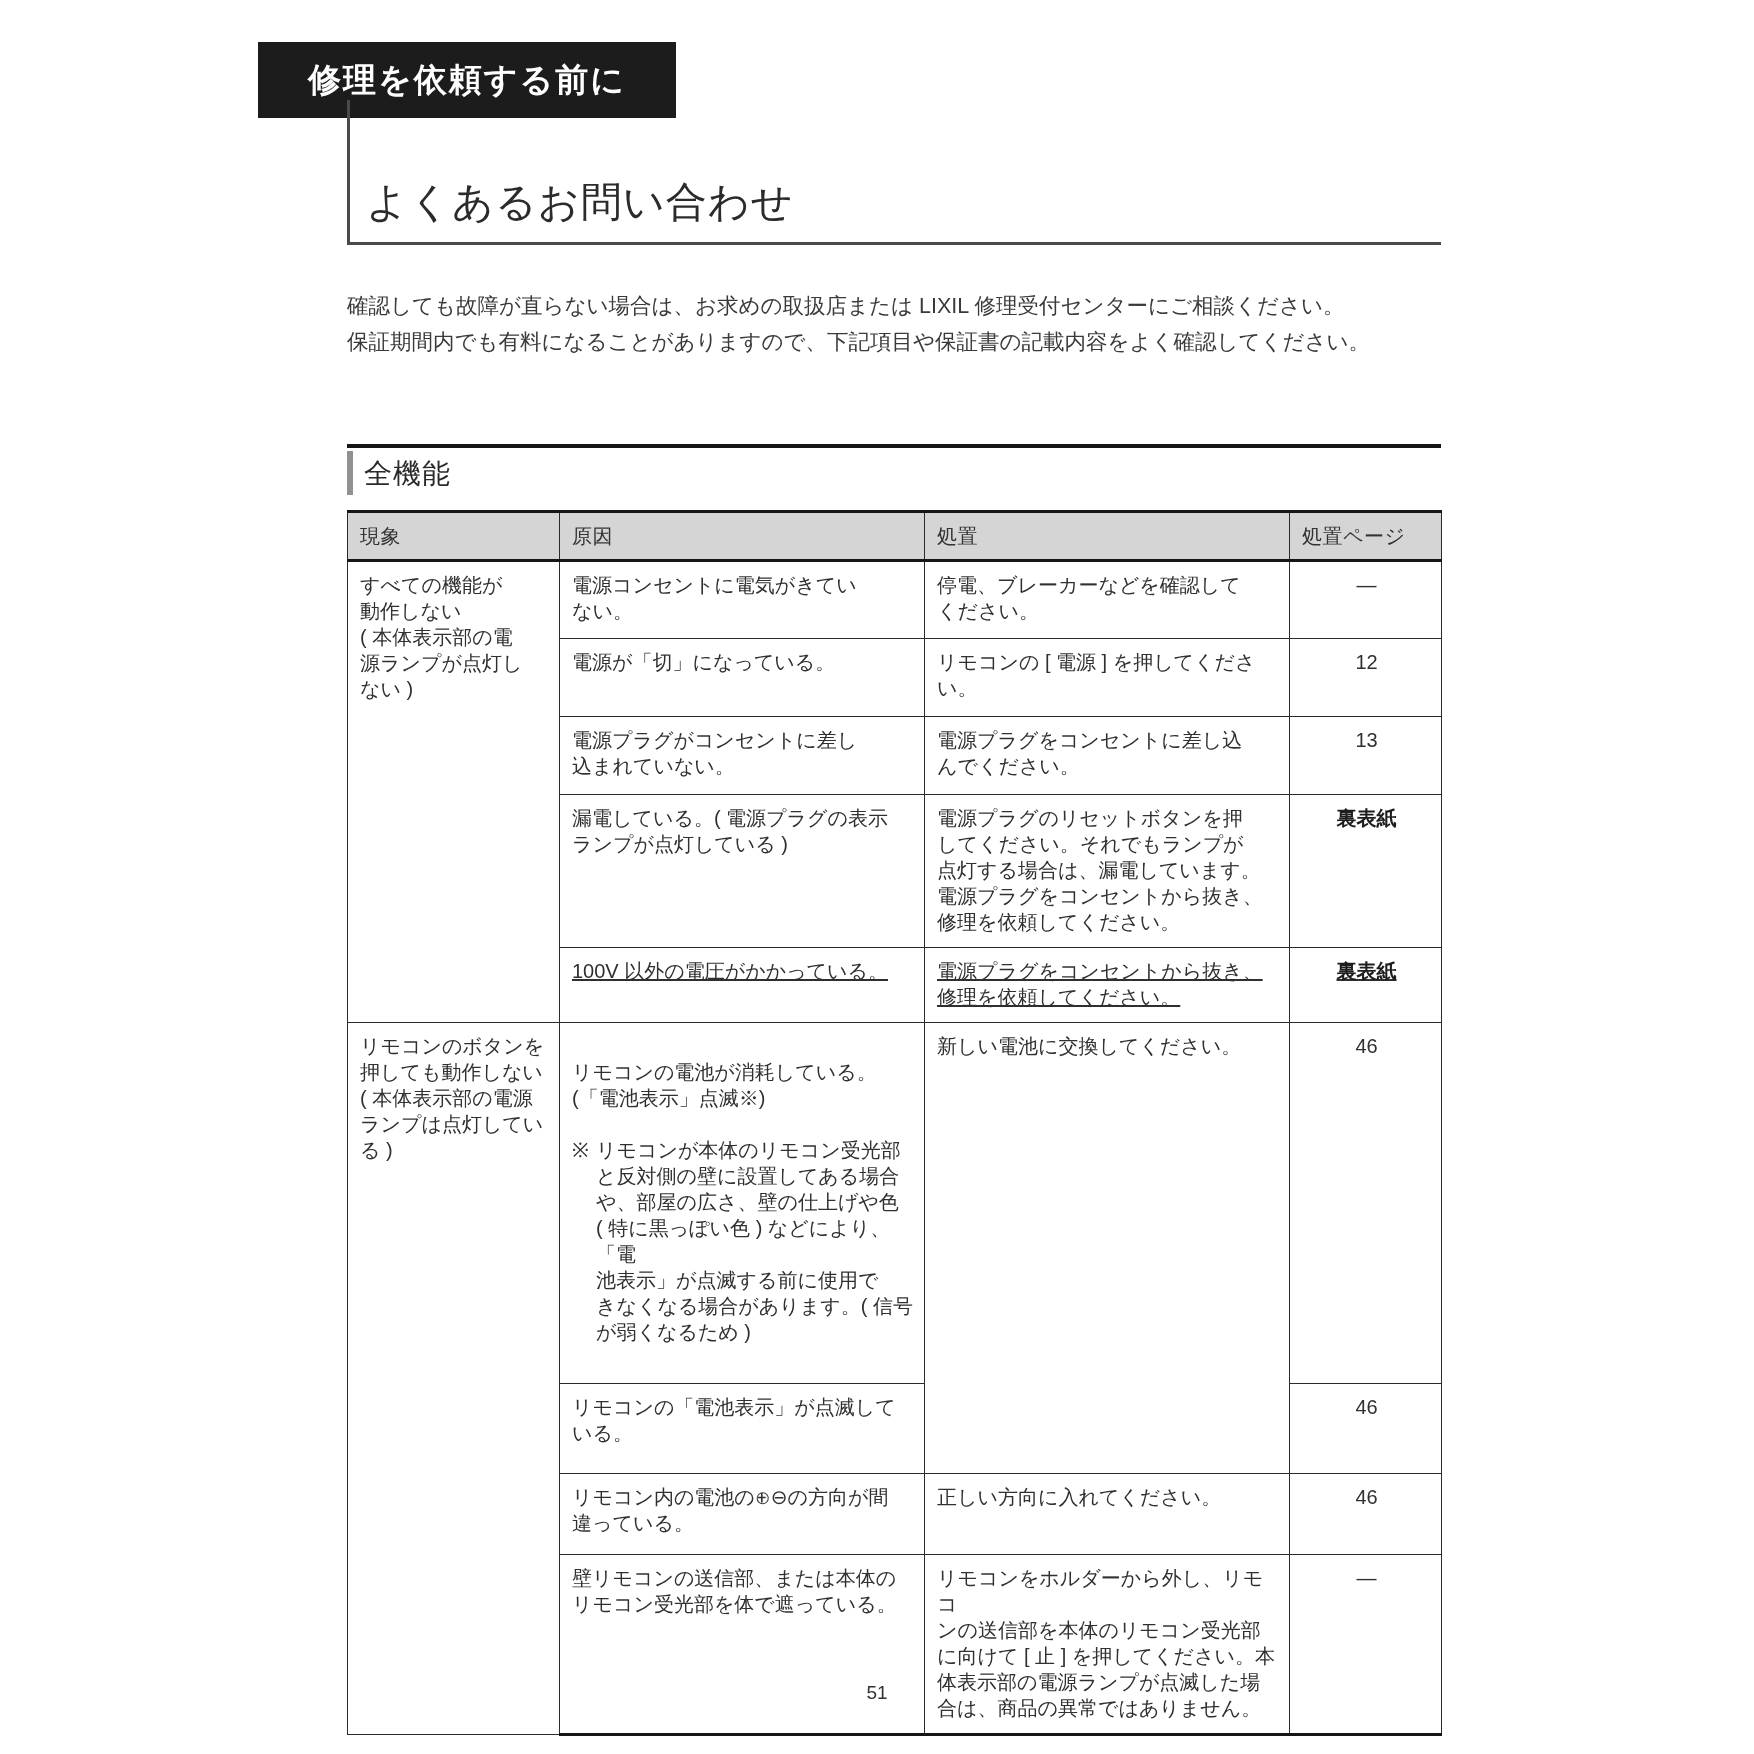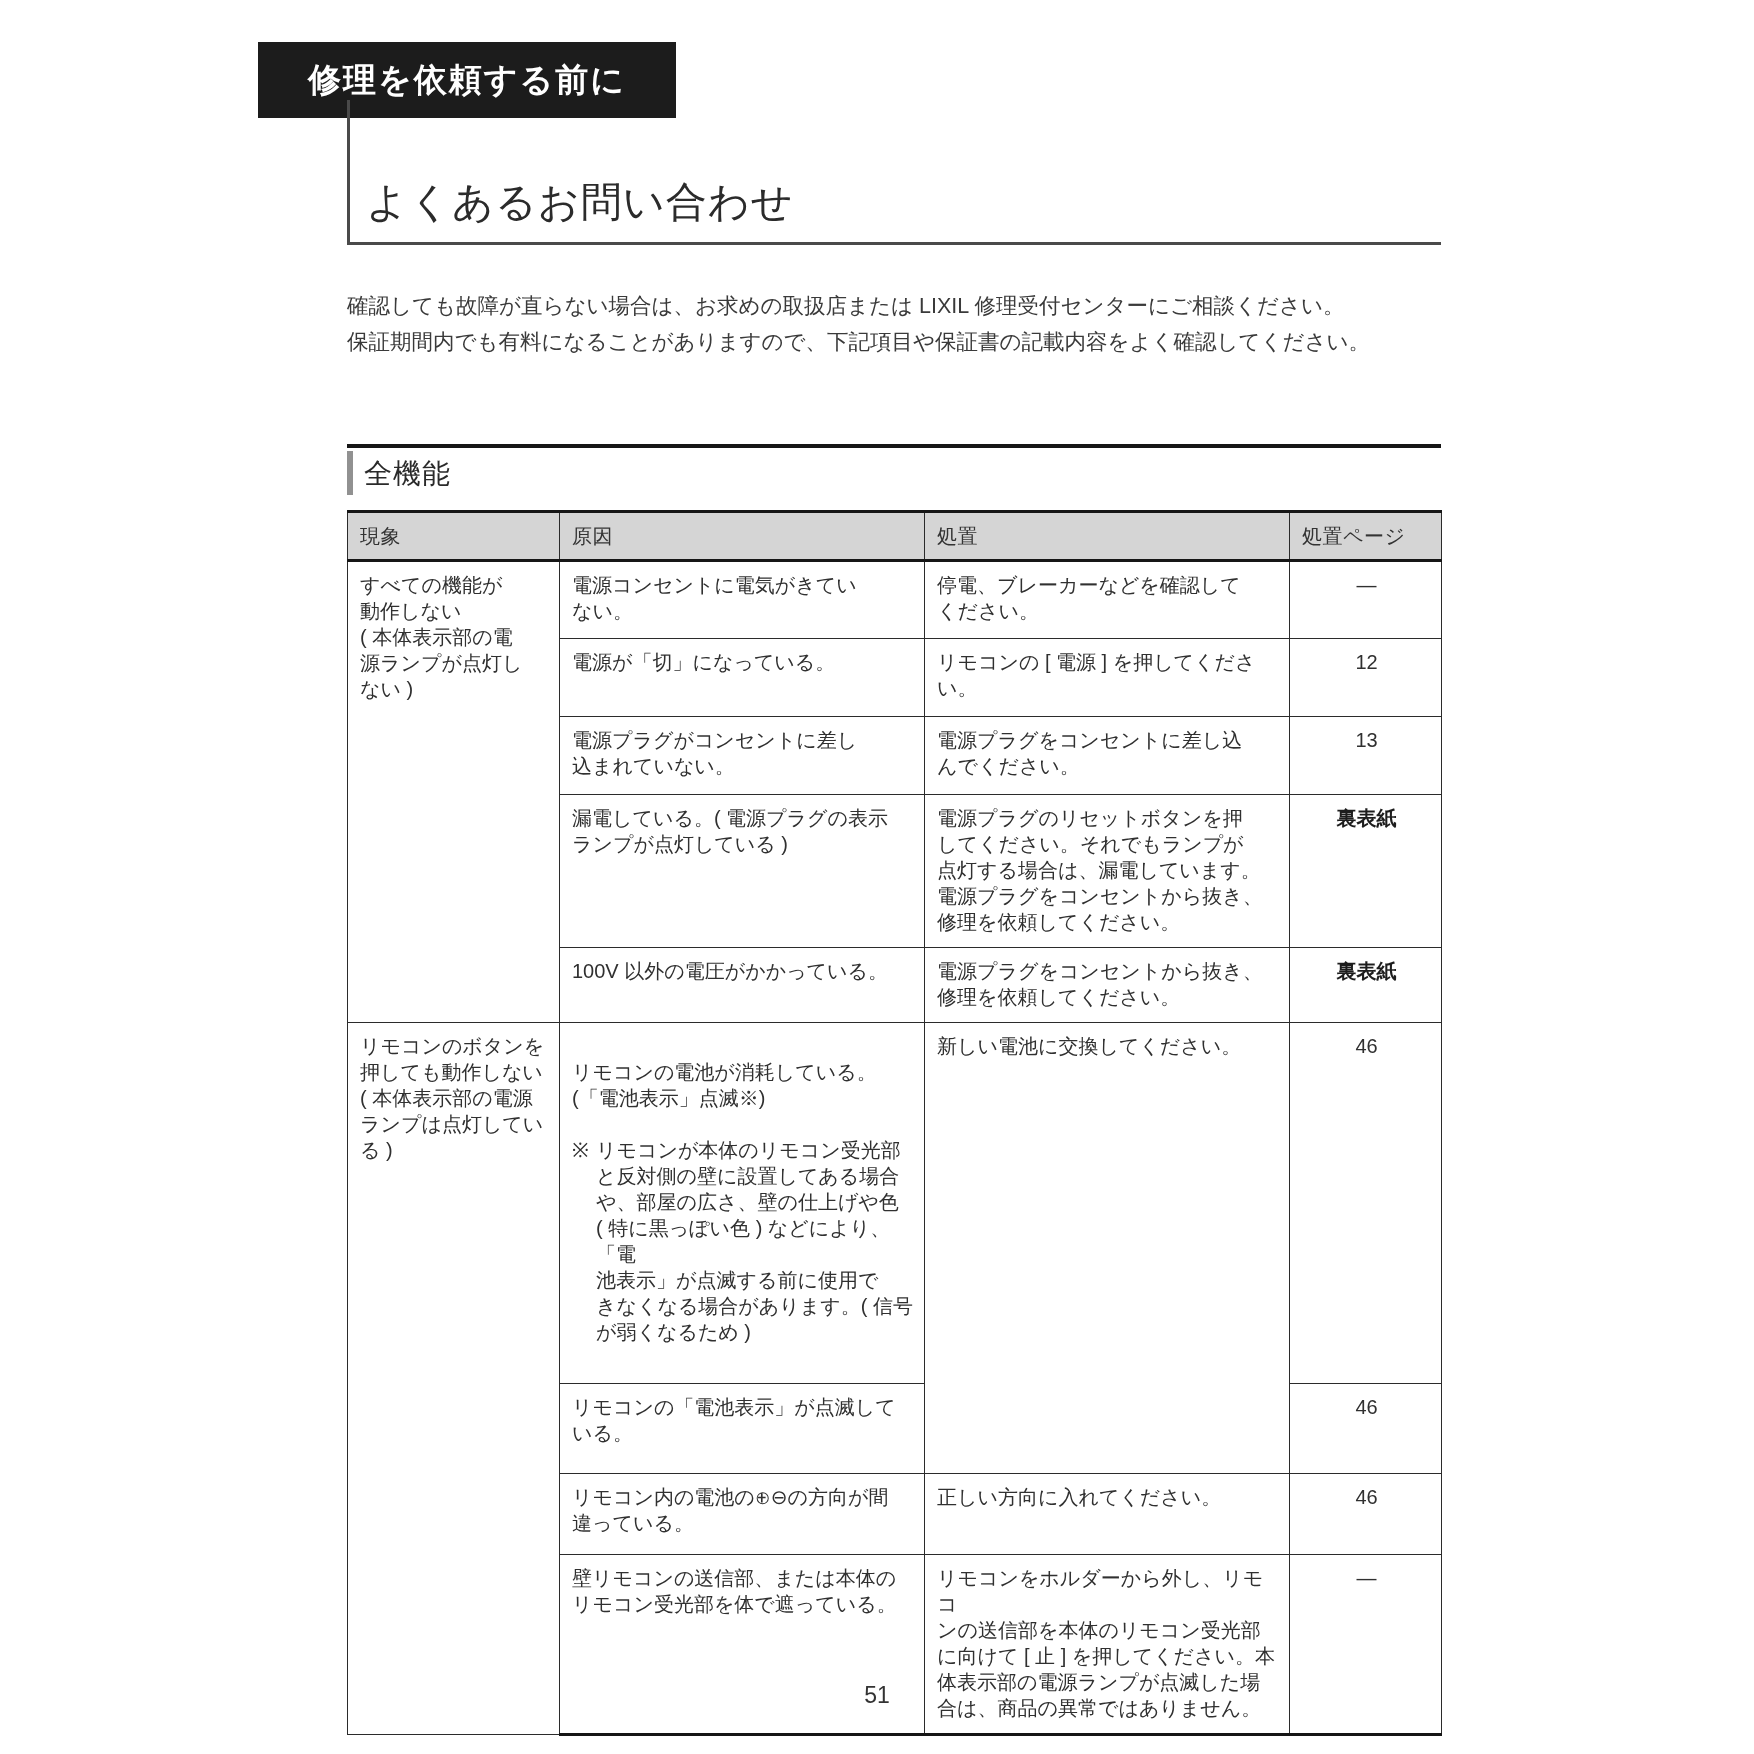--- a/index.html
+++ b/index.html
@@ -142,21 +142,21 @@
   .note-text {
     flex: 1 1 auto;
     white-space: pre-line;
   }
   .page-number {
     position: absolute;
     left: 0;
     top: 1682px;
     width: 100%;
     text-align: center;
-    font-size: 23px;
+    font-size: 19px;
     color: #333333;
   }
 </style>
 </head>
 <body>
 
 <div class="banner">
   <span>修理を依頼する前に</span>
 </div>
 
@@ -218,21 +218,21 @@
     <tr style="height:146px;">
       <td>漏電している。( 電源プラグの表示
 ランプが点灯している )</td>
       <td>電源プラグのリセットボタンを押
 してください。それでもランプが
 点灯する場合は、漏電しています。
 電源プラグをコンセントから抜き、
 修理を依頼してください。</td>
       <td class="page-cell bold">裏表紙</td>
     </tr>
-    <tr style="height:71px;">
+    <tr style="height:71px;text-decoration:underline;">
       <td>100V 以外の電圧がかかっている。</td>
       <td>電源プラグをコンセントから抜き、
 修理を依頼してください。</td>
       <td class="page-cell bold">裏表紙</td>
     </tr>
     <tr style="height:257px;">
       <td rowspan="4">リモコンのボタンを
 押しても動作しない
 ( 本体表示部の電源
 ランプは点灯してい

